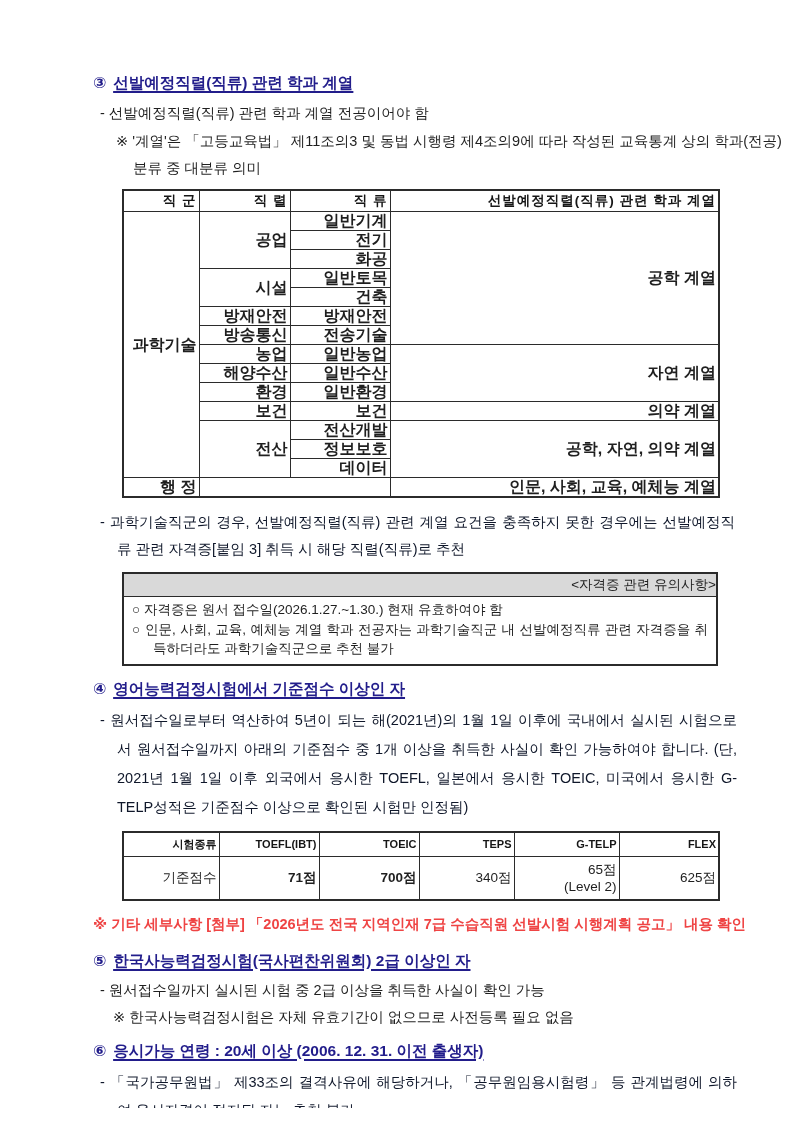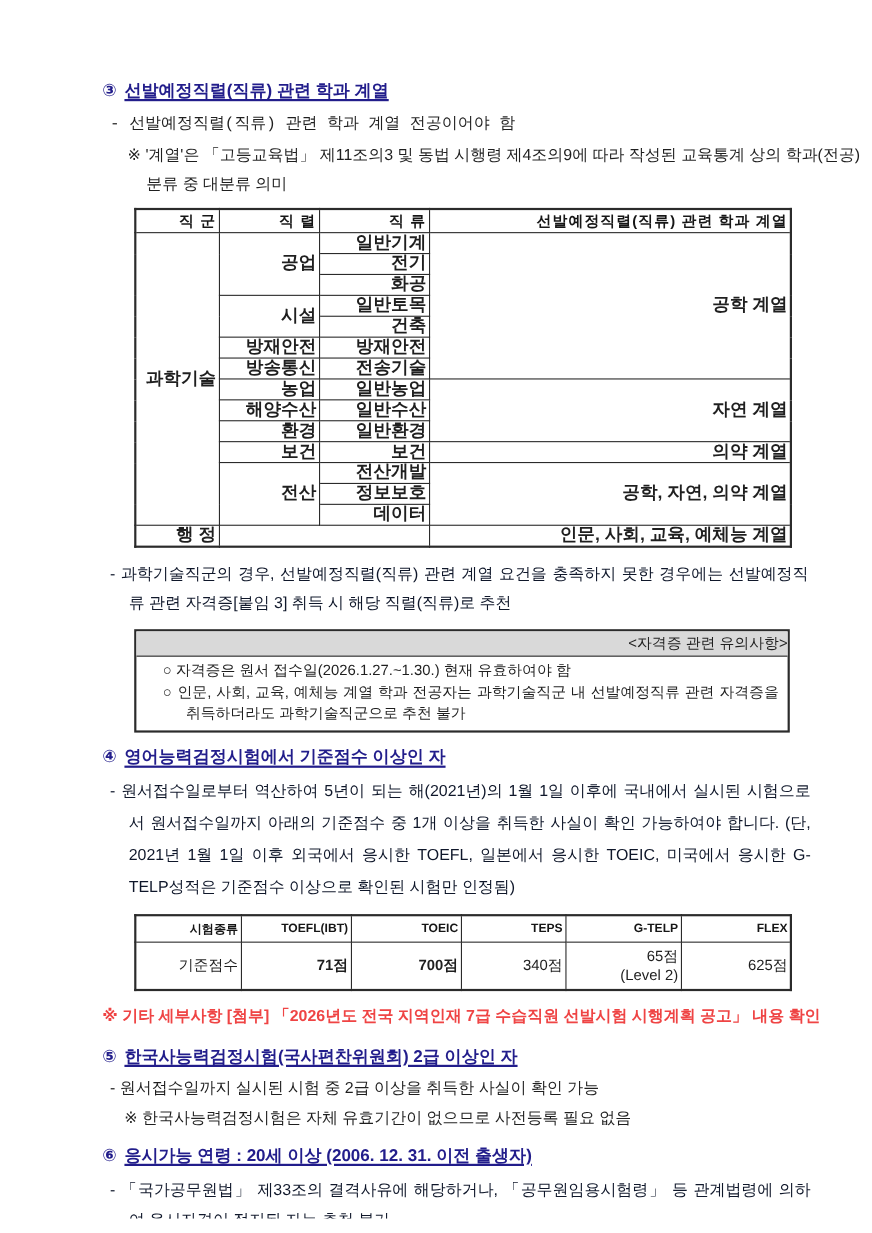--- a/index.html
+++ b/index.html
@@ -7,21 +7,21 @@
     width:793px;height:1108px;background:#ffffff;overflow:hidden;
     font-family:"Liberation Sans","DejaVu Sans",sans-serif;
     color:#1f1f1f;box-sizing:border-box;padding-top:73px;position:relative;
   }
   
   .sec-h{margin:0 0 0 93px;font-size:15.5px;font-weight:bold;color:#221d8b;line-height:20px;}
   .sec-h .num{margin-right:7px;}
   .sec-h .ht{text-decoration:underline;text-underline-offset:3px;text-decoration-thickness:1.5px;}
   
   .line{font-size:14.5px;line-height:21px;color:#1f1f1f;}
-  .intro{margin:10px 0 4px 100px;font-family:Liberation Mono, monospace;}
+  .intro{margin:10px 0 4px 100px;}
   .note1{margin:7px 2px 0 116px;}
   .note2{margin:6px 0 0 133px;}
   
   table.tbl{border-collapse:collapse;table-layout:fixed;border:2px solid #2b2b2b;}
   table.tbl th,table.tbl td{border:1px solid #2b2b2b;text-align:right;vertical-align:middle;padding:0 2px;overflow:hidden;margin-top:35px;}
   table.major{margin:10px 0 0 122px;width:596px;}
   .major th{height:20px;font-size:13.5px;font-weight:bold;color:#161616;letter-spacing:1px;}
   .major td{height:18px;font-size:16px;line-height:1.12;font-weight:bold;}
   table.eng{margin:9px 0 0 122px;width:596px;}
   .eng th{height:23px;font-size:11px;font-weight:bold;color:#161616;}
@@ -29,21 +29,21 @@
   .eng td.bold{font-weight:bold;}
   .gtelp-cell div{line-height:17px;}
   
   .para{font-size:14.5px;line-height:29px;text-align:justify;color:#0f172a;
         margin-left:100px;width:620px;padding-left:17px;text-indent:-17px;box-sizing:content-box;}
   .tail{margin-top:11px;line-height:27px;width:618px;}
   
   .notice{margin:9px 0 0 122px;width:596px;border:2px solid #2b2b2b;box-sizing:border-box;}
   .notice-title{background:#d9d9d9;border-bottom:1px solid #2b2b2b;text-align:right;
                 font-size:13.5px;line-height:20px;padding:1px 0;}
-  .notice-body{padding:3px 8px 5px 24px;}
+  .notice-body{padding:3px 8px 5px 8px;}
   .notice-item{font-size:13.5px;line-height:19.5px;text-align:justify;
                padding-left:21px;text-indent:-21px;}
   .note-bold{margin:13px 0 0 93px;font-size:14.5px;font-weight:bold;line-height:21px;color:#ef4444;}
   .sec-gap{margin-top:13px;}
   .sec-gap2{margin-top:16px;}
   .line5a{margin:9px 0 0 100px;}
   .line5b{margin:6px 0 0 113px;}
   .para7{margin-top:7px;line-height:28px;}
 </style>
 </head>

